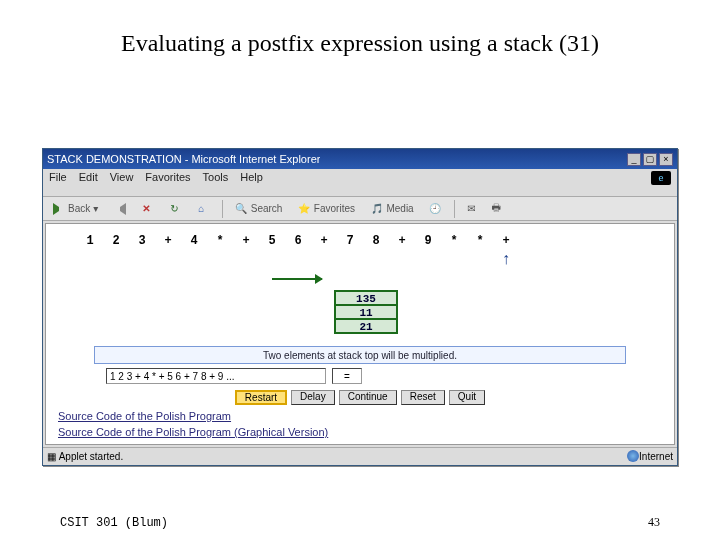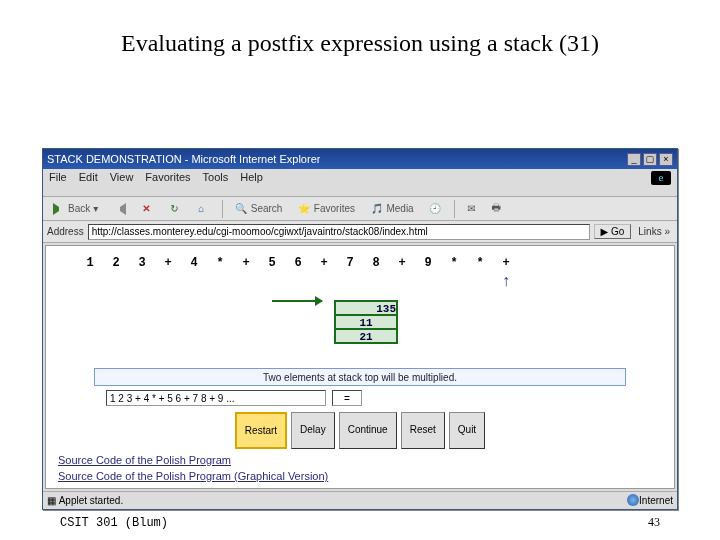--- a/index.html
+++ b/index.html
@@ -34,32 +34,32 @@
   
   .applet { background:#fff; border:1px solid #999; margin:2px; padding:6px 8px 4px; font-size:12px; }
   .tokens { display:flex; gap:14px; padding:4px 30px 2px; font-size:12px; font-weight:bold; color:#000; font-family:"Courier New",monospace; letter-spacing:0; }
   .tok { min-width:12px; text-align:center; }
   .pointer-row { height:18px; position:relative; }
   .up-arrow { position:absolute; top:0; color:#1b3f8b; font-size:16px; font-weight:bold; }
 
   .stack-area { height:64px; position:relative; margin-top:6px; }
   .stack { position:absolute; left:280px; top:0; width:64px; }
   .stack-cell { border:2px solid #1a6b1a; background:#d6e9d6; height:16px; font-size:11px; font-family:"Courier New",monospace; text-align:center; line-height:14px; font-weight:bold; color:#003; margin-top:-2px; }
-  .stack-cell:first-child{margin-top:4px;text-align:right;}
+  .stack-cell:first-child{margin-top:16px;}
   .push-arrow { position:absolute; left:218px; top:4px; width:50px; height:2px; background:#1a6b1a; }
   .push-arrow::after { content:""; position:absolute; right:-1px; top:-4px; border-left:8px solid #1a6b1a; border-top:5px solid transparent; border-bottom:5px solid transparent; }
 
   .msgbar { margin:8px 40px 4px; border:1px solid #7a9ad8; background:#f0f5ff; height:18px; font-size:10px; text-align:center; line-height:17px; color:#223; }
   .exprline { display:flex; gap:6px; margin:4px 40px; align-items:center;padding-left:12px; }
   .exprline input { height:16px; border:1px inset #999; font-size:10px; padding:0 3px; background:#fff; }
   .expr-input { width:220px; }
   .step-input { width:30px; text-align:center; }
 
   .btnrow { display:flex; gap:4px; justify-content:center; margin:6px 0 4px; }
-  .abtn { font-size:10px; padding:11px 8px; border:1px outset #888; background:#e0e0e0; font-family:Tahoma,Arial,sans-serif; cursor:pointer; }
+  .abtn { font-size:10px; padding:0 8px; border:1px outset #888; background:#e0e0e0; font-family:Tahoma,Arial,sans-serif; cursor:pointer; }
   .abtn.restart { background:#ffe27a; border:2px solid #d9a400; }
 
   .srclinks { font-size:11px; color:#2a2a7a; text-decoration:underline; margin:2px 4px 0; line-height:1.3; }
 
   .statusbar { height:18px; background:#dcdcdc; border-top:1px solid #aaa; display:flex; align-items:center; font-size:10px; padding:0 4px; justify-content:space-between; }
   .statusbar .zone { display:flex; align-items:center; }
   .globe { width:12px; height:12px; border-radius:50%; background:radial-gradient(#7ab6e8,#2a5ab0); display:inline-block; }
 </style>
 </head>
 <body>
@@ -99,26 +99,20 @@
         <span class="ic ic-home"></span>
       </span>
     <span class="sep"></span>
     <span class="tbtn">🔍 <span>Search</span></span>
     <span class="tbtn">⭐ <span>Favorites</span></span>
     <span class="tbtn">🎵 <span>Media</span></span>
     <span class="tbtn">🕘</span>
     <span class="sep"></span>
     <span class="tbtn">✉</span>
     <span class="tbtn">🖶</span>
-  </div>
-  <div class="addrbar">
-    <span class="lbl">Address</span>
-    <input value="http://classes.monterey.edu/cgi-moomoo/cgiwxt/javaintro/stack08/index.html" style="">
-    <span class="gobtn">▶ <span>Go</span></span>
-    <span class="links">Links »</span>
   </div>
 
   <div class="applet">
     <div class="tokens">
       <span class="tok">1</span>
       <span class="tok">2</span>
       <span class="tok">3</span>
       <span class="tok">+</span>
       <span class="tok">4</span>
       <span class="tok">*</span>

